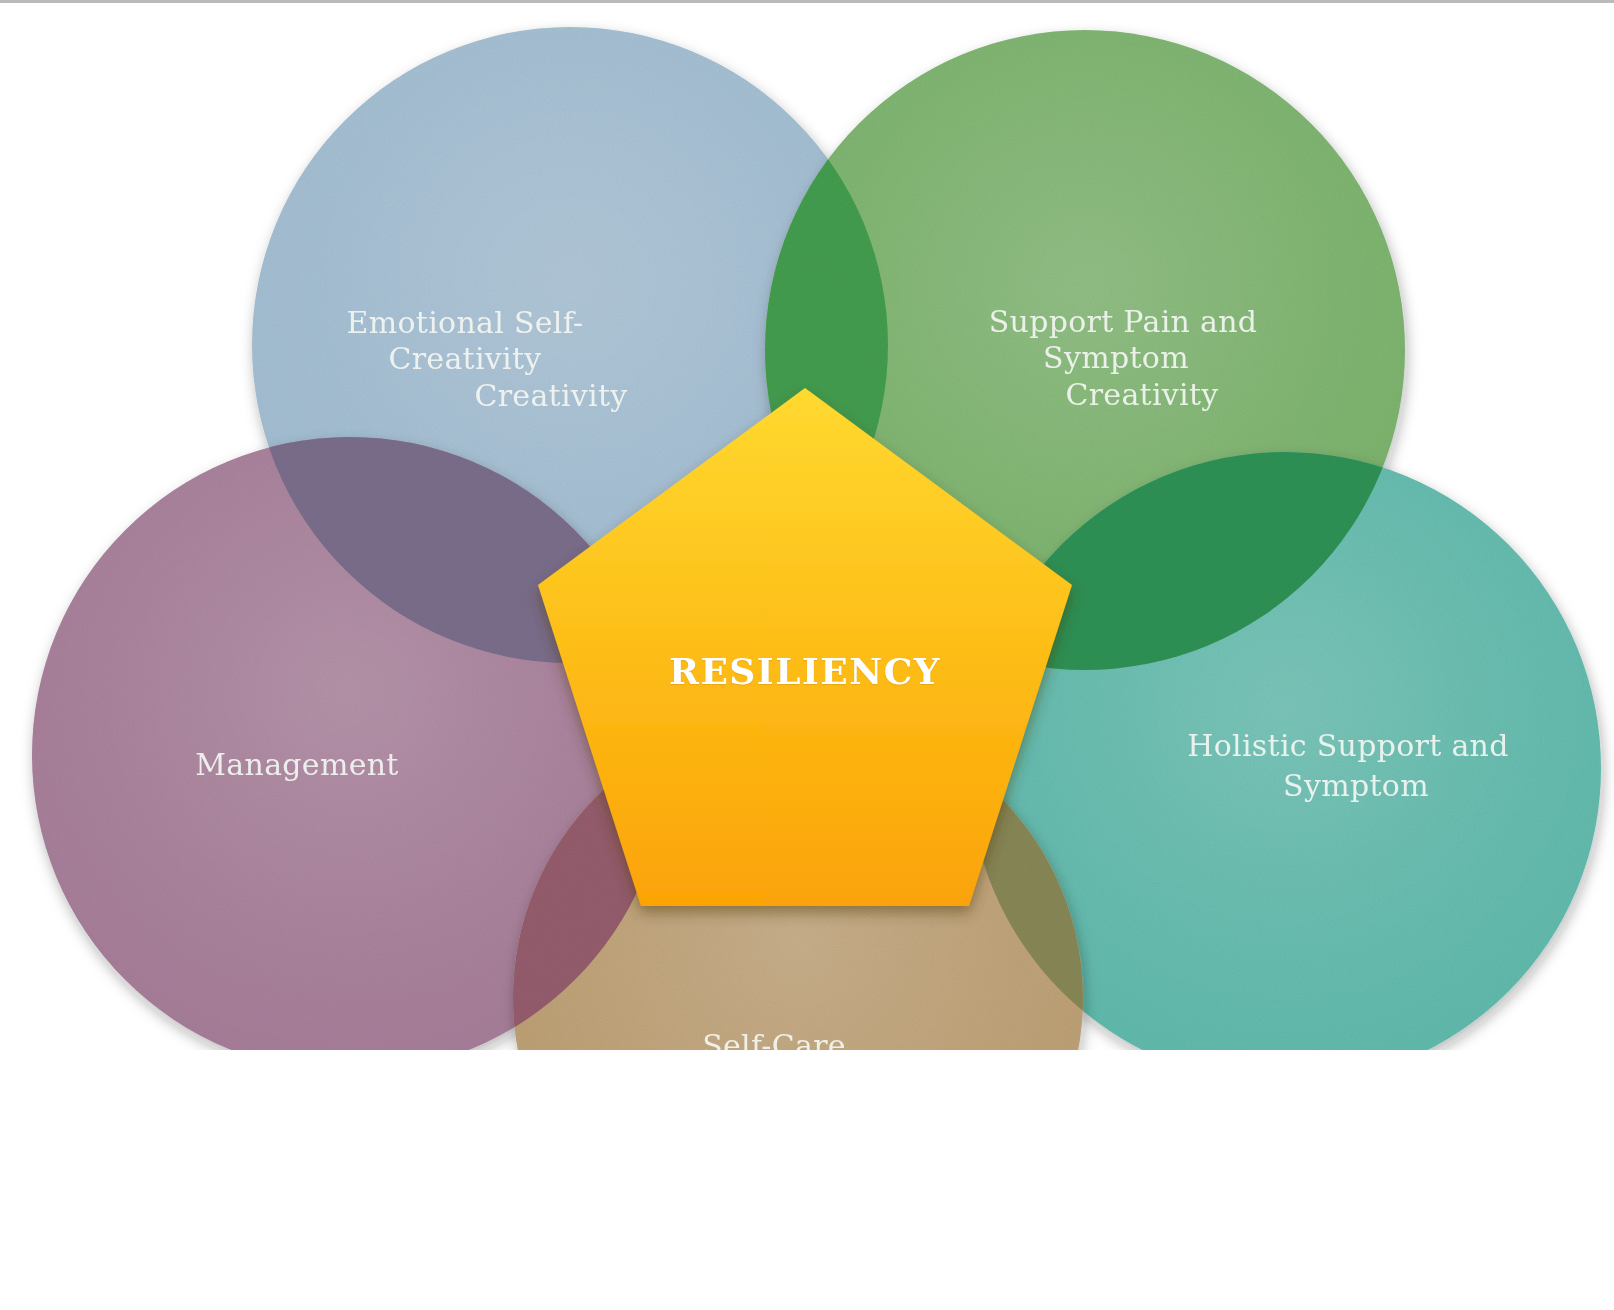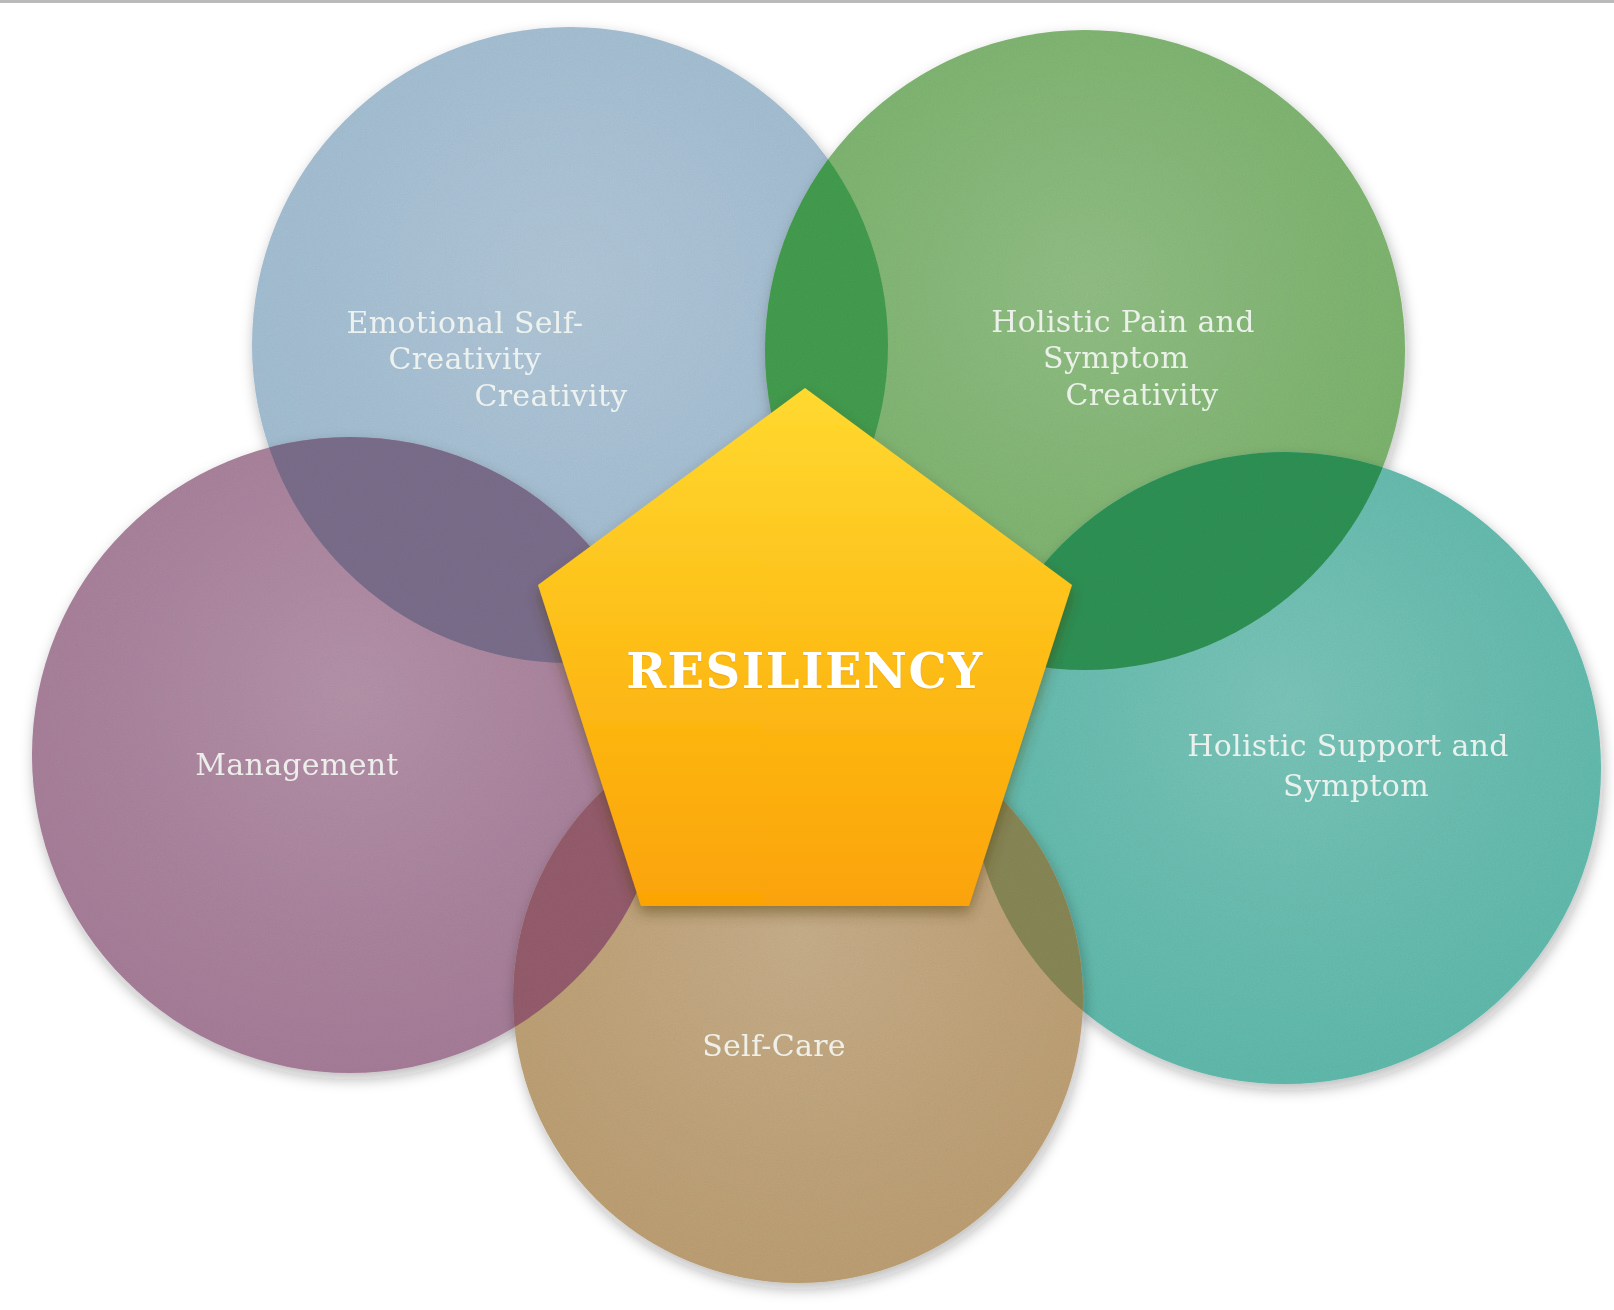--- a/index.html
+++ b/index.html
@@ -1,28 +1,28 @@
 <!DOCTYPE html>
 <html><head>
 <meta charset="utf-8">
 <style>
   html,body{margin:0;padding:0;background:#ffffff;}
   .stage{
-    position:relative;width:1614px;height:1310px;overflow:hidden;background:#ffffff;
+    position:relative;width:1614px;height:1050px;overflow:hidden;background:#ffffff;
     font-family:"DejaVu Serif","Liberation Serif",serif;
   }
   .top-border{position:absolute;top:0;left:0;width:100%;height:3px;background:#b9bab9;}
   svg.shapes{position:absolute;left:0;top:0;width:1614px;height:1310px;}
   .lbl{
     position:absolute;transform:translate(-50%,-50%);
     color:rgba(242,245,241,0.93);font-size:30px;line-height:1;white-space:nowrap;
     letter-spacing:0.3px;
   }
   .center-label{
-    font-weight:bold;font-size:48px;color:#ffffff;letter-spacing:1.5px;
+    font-weight:bold;font-size:36px;color:#ffffff;letter-spacing:1.5px;
     text-shadow:0 1px 1px rgba(180,110,0,0.25);
   }
 </style>
 </head>
 <body>
 
 <div class="stage">
 
   <svg class="shapes" viewBox="0 0 1614 1310">
     <defs>
@@ -105,21 +105,21 @@
 
   <div class="top-border"></div>
 
   <div>
     <div class="lbl" style="left:465px;top:323px">Emotional Self-</div>
     <div class="lbl" style="left:465px;top:359px">Creativity</div>
     <div class="lbl" style="left:551px;top:396px">Creativity</div>
   </div>
 
   <div>
-    <div class="lbl" style="left:1123px;top:322px">Holistic Pain and</div>
+    <div class="lbl" style="left:1123px;top:322px">Support Pain and</div>
     <div class="lbl" style="left:1116px;top:358px">Symptom</div>
     <div class="lbl" style="left:1142px;top:395px">Creativity</div>
   </div>
 
   <div>
     <div class="lbl" style="left:297px;top:765px">Management</div>
   </div>
 
   <div>
     <div class="lbl" style="left:1348px;top:746px">Holistic Support and</div>

